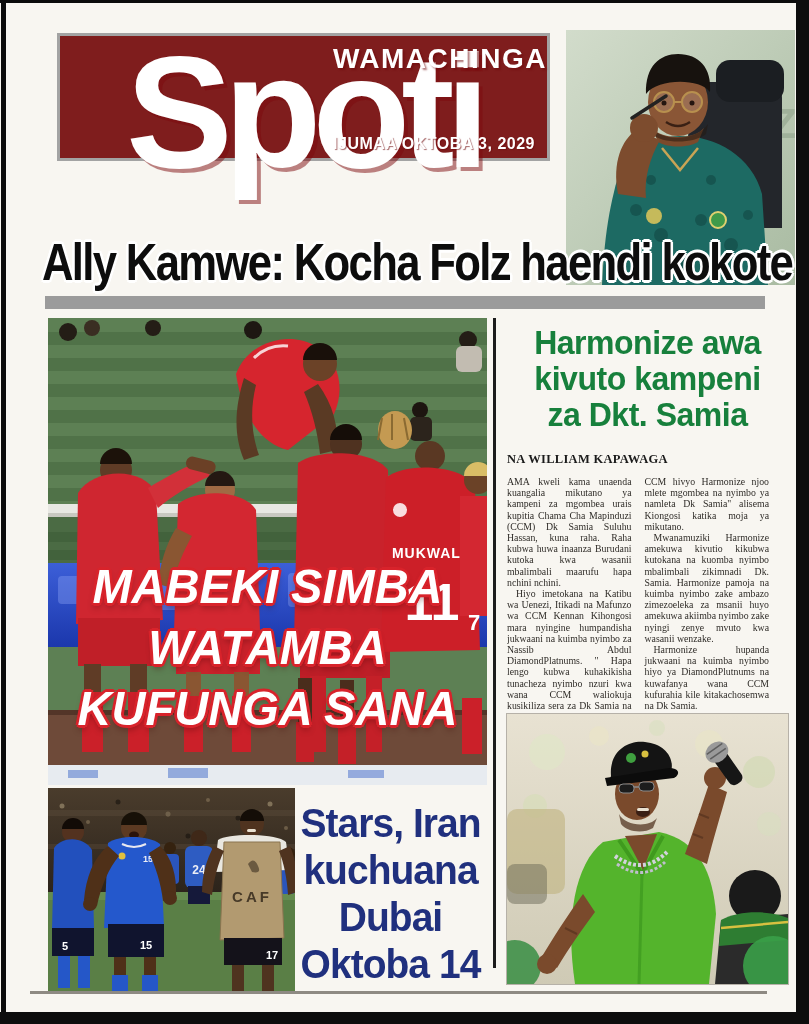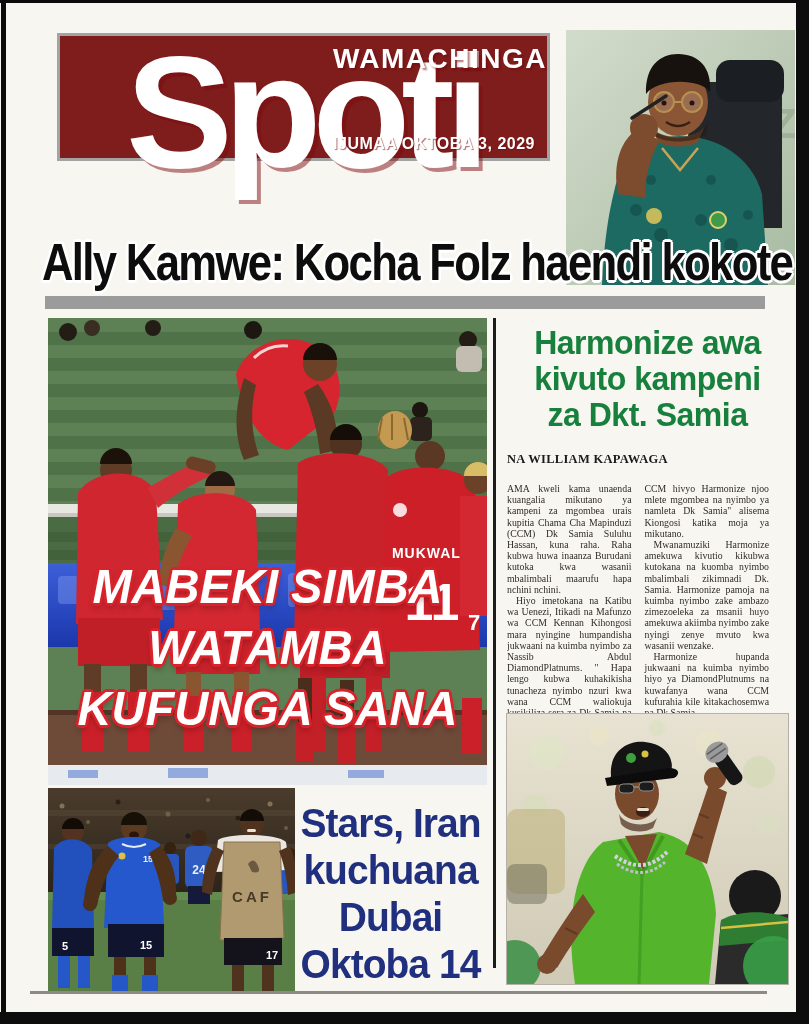--- a/index.html
+++ b/index.html
@@ -48,21 +48,21 @@
 
   
   .green-headline{left:505px;top:325px;width:285px;text-align:center;color:#17803c;
     font-weight:bold;font-size:33px;line-height:36px;letter-spacing:-.5px;
     transform:scaleX(.97);transform-origin:center top;}
   .byline{left:507px;top:452px;font-family:"Liberation Serif",serif;font-weight:bold;
     font-size:12.5px;color:#1b1b1b;letter-spacing:.3px;}
   .article{left:507px;top:476px;width:262px;height:240px;overflow:hidden;
     column-count:2;column-gap:13px;
     font-family:"Liberation Serif",serif;font-size:9.8px;line-height:11.2px;
-    text-align:justify;color:#2e2b27;margin-top:7px;}
+    text-align:justify;color:#2e2b27;}
   .article p{margin:0;}
   .article p + p{text-indent:9px;}
 
   .harmonize-photo{left:506px;top:713px;width:283px;height:272px;overflow:hidden;
     border:1px solid #b6b1a8;box-sizing:border-box;background:#ded9c9;}
 
   
   .stars-photo{left:48px;top:788px;width:247px;height:203px;overflow:hidden;background:#3a2f24;}
   .blue-headline{left:288px;top:800px;width:205px;text-align:center;color:#20307e;
     font-weight:bold;font-size:41px;line-height:47px;letter-spacing:-1px;

